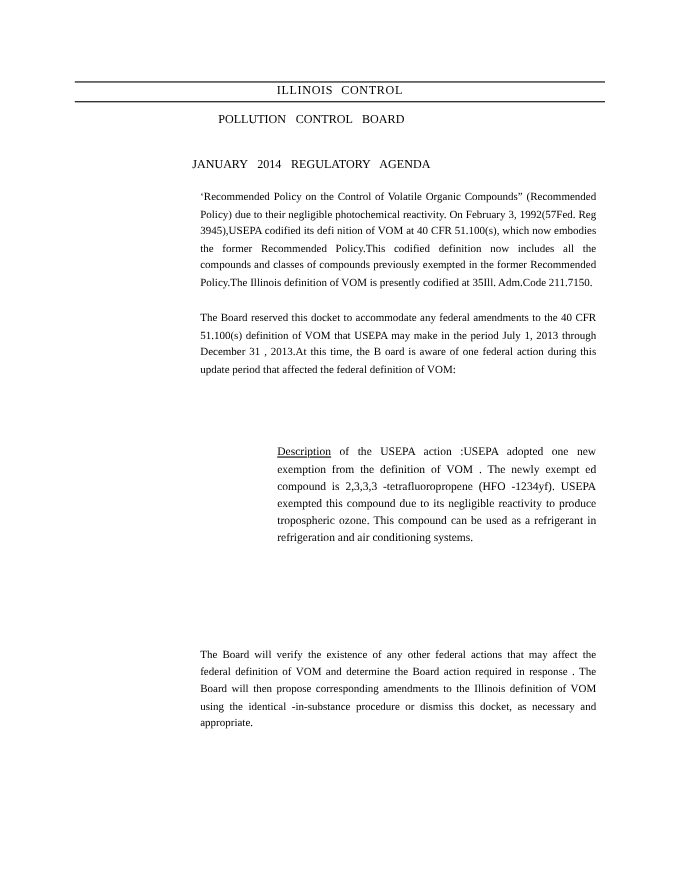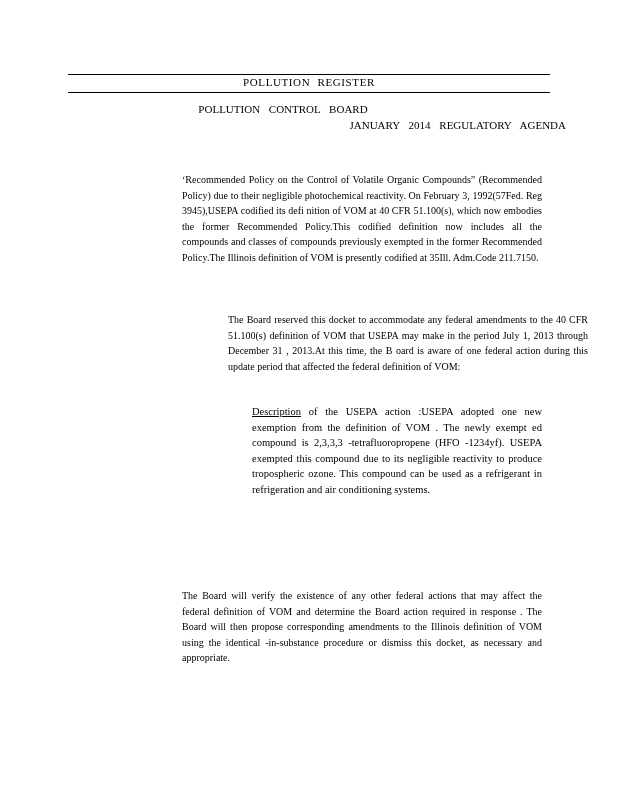--- a/index.html
+++ b/index.html
@@ -45,33 +45,33 @@
   }
   .head-line {
     position: absolute;
     left: 0;
     width: 566px;
     text-align: center;
     font-size: 11px;
     word-spacing: 6px;
   }
   .head-1 { top: 103px; }
-  .head-2 { top: 119px; text-align: right; }
+  .head-2 { top: 144px; }
 
   .body-block {
     position: absolute;
     left: 182px;
     width: 360px;
     font-size: 10px;
     line-height: 15.5px;
     text-align: justify;
     text-justify: inter-word;
   }
   .p1 { top: 172px; }
-  .p2 { top: 312px; margin-left: 46px; }
+  .p2 { top: 282px; }
   .cite {
     position: absolute;
     left: 233px;
     top: 380px;
     width: 300px;
     font-size: 9.5px;
     font-family: "Liberation Serif", serif;
     text-decoration: underline;
     word-spacing: 6px;
     letter-spacing: 0.2px;
@@ -90,21 +90,21 @@
   .p6 { top: 652px; }
 
   .u { text-decoration: underline; }
 </style>
 </head>
 <body>
 
 <div class="page">
 
   <div class="header-rule-top"></div>
-  <div class="doc-title">POLLUTION   REGISTER</div>
+  <div class="doc-title">ILLINOIS   CONTROL</div>
   <div class="header-rule-bottom"></div>
 
   <div class="head-line head-1">POLLUTION    CONTROL    BOARD</div>
   <div class="head-line head-2">JANUARY   2014 REGULATORY     AGENDA</div>
 
   <div class="body-block p1">‘Recommended     Policy on the Control  of Volatile  Organic  Compounds” (Recommended     Policy) due to their  negligible   photochemical    reactivity. On February   3, 1992(57Fed.  Reg  3945),USEPA   codified   its defi  nition of VOM  at 40 CFR  51.100(s),  which  now embodies  the former Recommended     Policy.This codified  definition   now includes  all the compounds    and classes of compounds   previously  exempted   in the former Recommended     Policy.The  Illinois  definition  of VOM  is presently codified   at 35Ill.  Adm.Code   211.7150.</div>
 
   <div class="body-block p2">The  Board   reserved   this docket  to accommodate    any federal  amendments to the 40 CFR  51.100(s)  definition   of VOM  that USEPA   may make  in the period  July 1, 2013  through  December   31 , 2013.At  this time, the B oard  is aware  of one federal  action  during  this update  period  that affected   the federal   definition   of VOM:</div>
 
 

